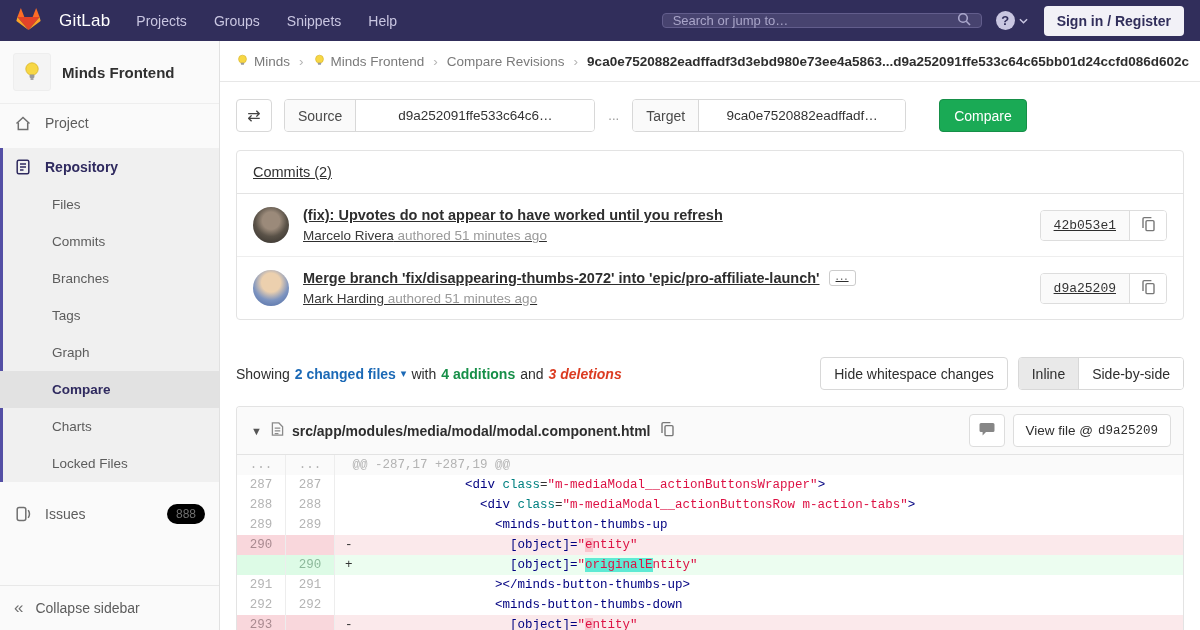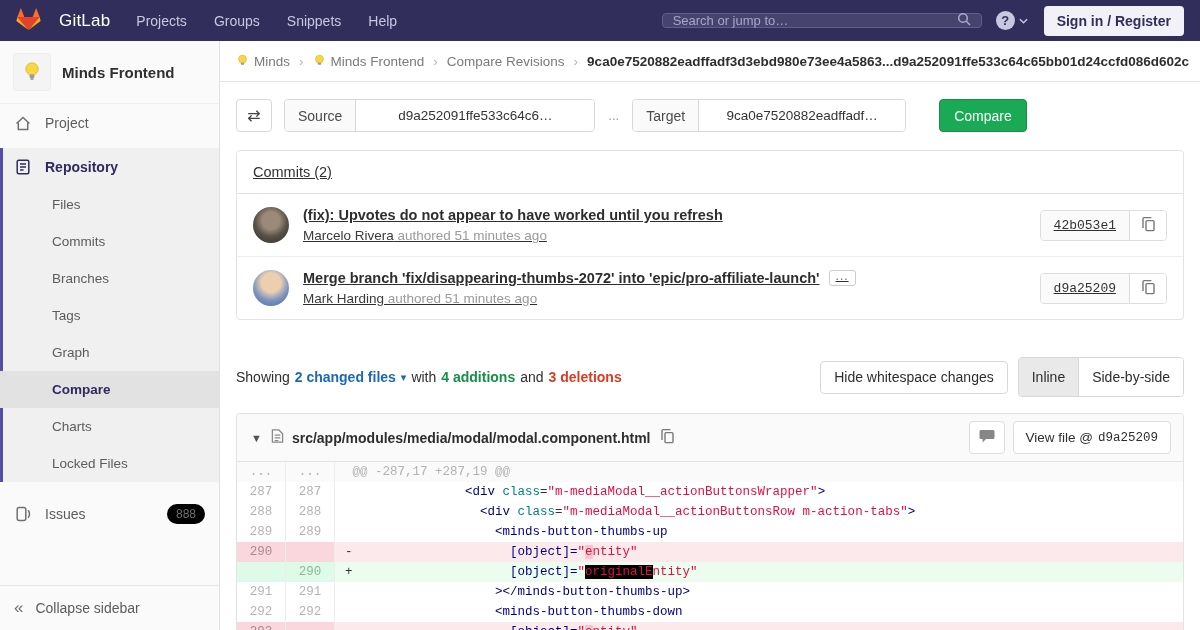--- a/index.html
+++ b/index.html
@@ -72,23 +72,23 @@
   .sha-group { margin-left: auto; display: flex; border: 1px solid #ddd; border-radius: 4px; overflow: hidden; height: 31px; flex: none; }
   .sha-label { background: #fafafa; font-family: "Liberation Mono", "DejaVu Sans Mono", monospace; font-size: 13px; color: #333; padding: 0 13px; display: flex; align-items: center; border-right: 1px solid #ddd; }
   .copy-btn { width: 36px; background: #fff; display: flex; align-items: center; justify-content: center; cursor: pointer; border: none; }
 
   
   .summary-row { display: flex; align-items: center; padding: 37px 16px 16px; font-size: 14px; color: #2e2e2e; }
   .sum-text { display: flex; align-items: center; gap: 5px; white-space: pre; }
   .files-link { color: #1b69b6; font-weight: 700; cursor: pointer; }
   .files-caret { color: #1b69b6; font-size: 11px; }
   .additions { color: #168f48; font-weight: 700; }
-  .deletions { color: #db3b21; font-weight: 700; }
+  .deletions { color: #db3b21; font-weight: 700; font-style: italic; }
   .ws-btn { margin-left: auto; border: 1px solid #d8d8d8; border-radius: 4px; background: #fff; height: 33px; padding: 4px 13px; font-size: 14px; color: #2e2e2e; cursor: pointer; }
-  .view-toggle { display: flex; margin-left: 10px; border: 1px solid #d8d8d8; border-radius: 4px; overflow: hidden; height: 40px; }
+  .view-toggle { display: flex; margin-left: 10px; border: 1px solid #d8d8d8; border-radius: 4px; overflow: hidden; height: 33px; }
   .vt-btn { border: none; background: #fff; font-size: 14px; color: #2e2e2e; padding: 0 13px; cursor: pointer; }
   .vt-btn.active { background: #e9e9e9; border-right: 1px solid #d8d8d8; }
 
   
   .diff-box { margin: 0 16px; border: 1px solid #e3e3e3; border-bottom: none; border-radius: 4px 4px 0 0; overflow: hidden; }
   .diff-head { display: flex; align-items: center; padding: 7px 12px; background: #fafafa; border-bottom: 1px solid #e3e3e3; min-height: 46px; }
   .d-caret { color: #555; font-size: 11px; margin: 0 9px 0 2px; cursor: pointer; }
   .d-path { font-weight: 700; font-size: 14px; color: #2e2e2e; margin: 0 9px 0 8px; }
   .icon-btn { width: 36px; height: 33px; border: 1px solid #ddd; border-radius: 4px; background: #fff; display: flex; align-items: center; justify-content: center; cursor: pointer; }
   .view-file-btn { margin-left: 8px; border: 1px solid #ddd; border-radius: 4px; background: #fff; height: 33px; padding: 0 12px; font-size: 13.5px; color: #2e2e2e; cursor: pointer; display: flex; align-items: center; gap: 5px; }
@@ -103,21 +103,21 @@
   .diff-row.hunk .ln, .diff-row.hunk .code-cell { background: #fafafa; }
   .diff-row.hunk .code-cell { color: #b3b3b3; }
   .diff-row.del .ln { background: #f9d7dc; color: #a98a90; }
   .diff-row.del .code-cell { background: #fbe9eb; }
   .diff-row.add .ln { background: #ddfbe6; color: #8cb89a; }
   .diff-row.add .code-cell { background: #ecfdf0; }
   .nt { color: #000080; }
   .na { color: #008080; }
   .s  { color: #dd1144; }
   .hl-del { background: #fac5cd; }
-  .hl-add { background: #000000; }
+  .hl-add { background: #5eead4; }
 </style>
 </head>
 <body>
 
 <header class="navbar">
   <div class="brand">
     <span>
       <svg width="25" height="24" viewBox="0 0 36 34">
         <polygon fill="#fc6d26" points="2,14 7,1 12,14"></polygon>
         <polygon fill="#fc6d26" points="24,14 29,1 34,14"></polygon>

